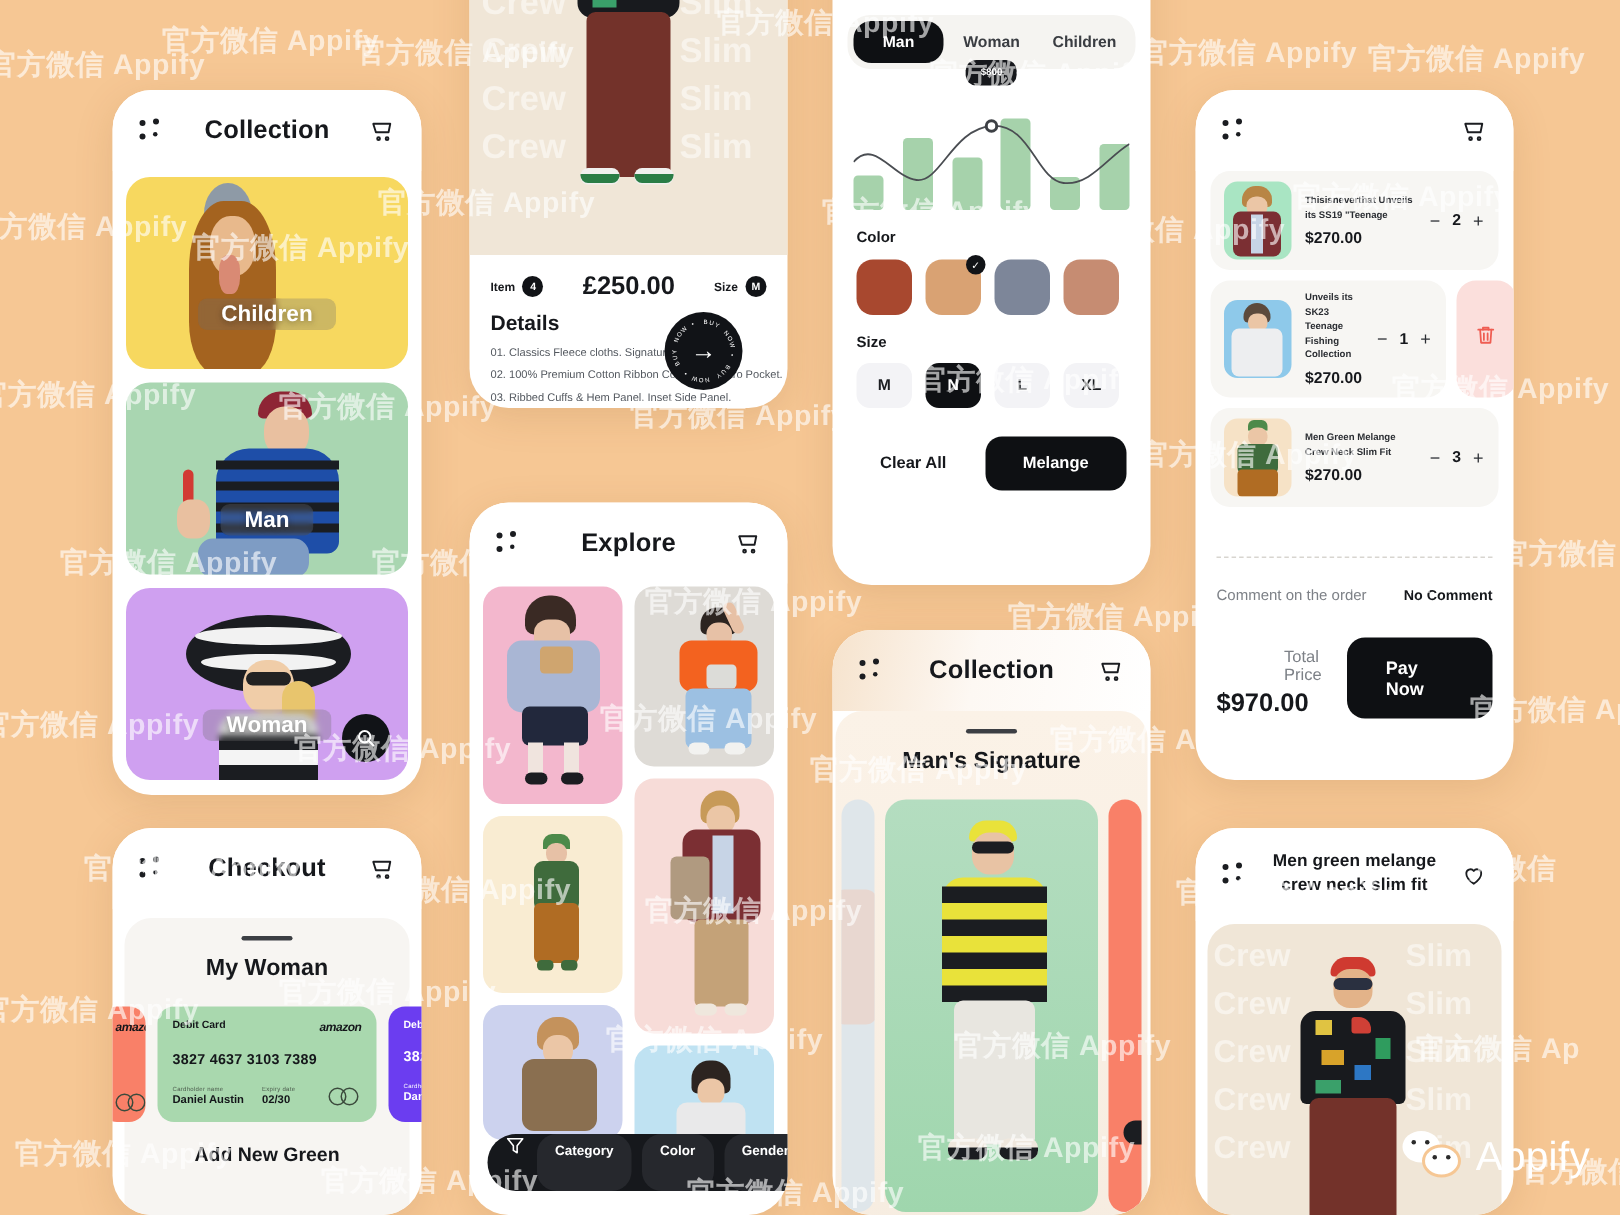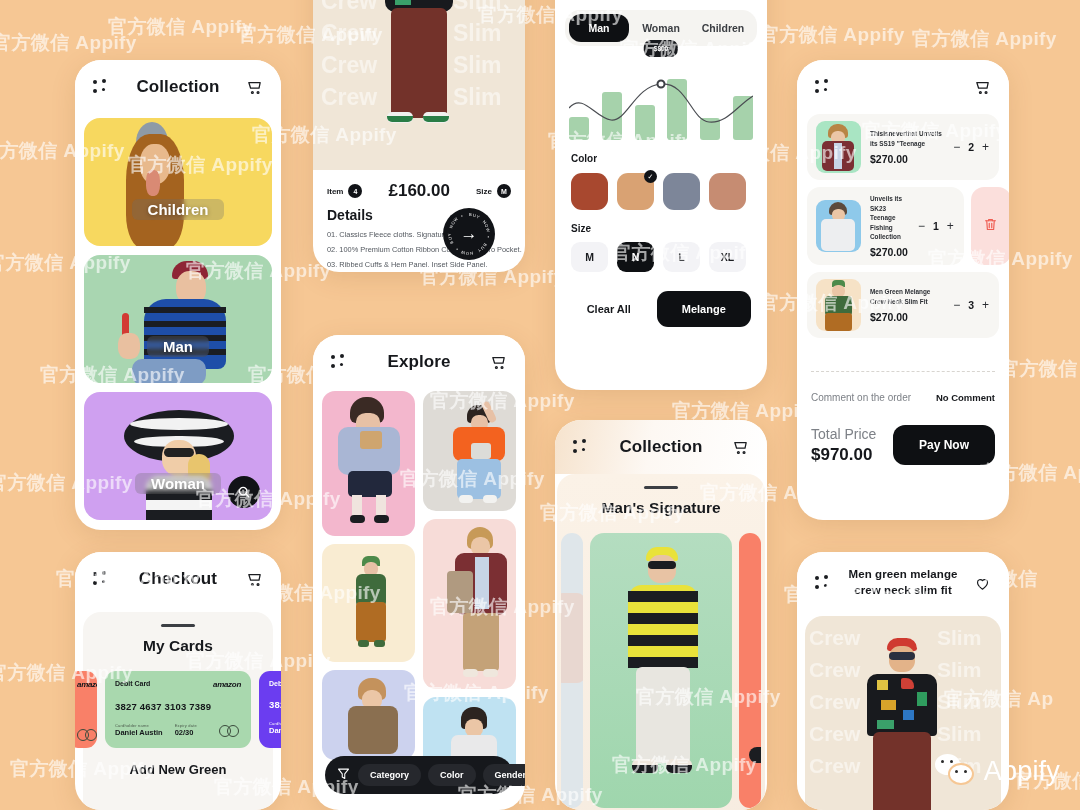--- a/index.html
+++ b/index.html
@@ -141,21 +141,21 @@
     transform-origin: 0 0;
   }
 
   
   #p-explore { left: 313px; top: 335px; width: 212px; height: 475px; }
   .grid2 { padding: 2px 9px 0; display: flex; gap: 8px; }
   .gcol { flex: 1; display: flex; flex-direction: column; gap: 8px; }
   .gitem { border-radius: 13px; overflow: hidden; position: relative; }
   .filter-bar {
     position: absolute; left: 12px; right: 12px; bottom: 16px; height: 38px;
-    background: #16181c; border-radius: 19px; display: flex; align-items: center;
+    background: #16181c; border-radius: 19px; display: flex; 
     gap: 7px; padding: 0 11px; z-index: 8;
   }
   .fchip { background: #26282d; color: #fff; font-size: 9px; font-weight: 600;
            padding: 6px 12px; border-radius: 13px; white-space: nowrap; }
 
   
   #p-filter { left: 555px; top: -40px; width: 212px; height: 430px; border-radius: 0 0 26px 26px; }
   .seg {
     margin: 50px 10px 0; background: #f5f4f1; border-radius: 15px;
     display: flex; padding: 4px; gap: 2px;
@@ -223,21 +223,21 @@
   .qty .q-num { font-size: 10.5px; font-weight: 700; color: #16181c; }
   .del-btn {
     flex: 0 0 40px; background: #fbdfdc; border-radius: 13px;
     display: flex; align-items: center; justify-content: center;
   }
   .dashed { border-top: 1px dashed #d8d5d0; margin: 26px 14px 0; }
   .comment-row { display: flex; justify-content: space-between; align-items: center; padding: 20px 14px 0; }
   .c-left { font-size: 10px; color: #7d8187; }
   .c-right { font-size: 9.5px; font-weight: 700; color: #16181c; }
   .total-row { display: flex; justify-content: space-between; align-items: flex-end; padding: 22px 14px 0; }
-  .t-lbl { font-size: 14px; color: #7d8187; }
+  .t-lbl { font-size: 11px; color: #7d8187; margin-left: 45px; }
   .t-val { font-size: 17px; font-weight: 700; color: #16181c; margin-top: 3px; }
   .pay-btn {
     background: #0e1013; color: #fff; font-size: 12px; font-weight: 600;
     padding: 13px 26px; border-radius: 12px;
   }
 
   
   #p-detail { left: 797px; top: 552px; width: 212px; height: 258px; }
   .detail-photo { margin: 2px 8px 0; height: 100%; border-radius: 18px 18px 0 0; background: #f0e6d7; position: relative; overflow: hidden; }
 
@@ -340,21 +340,21 @@
       <div class="cart-icon">
         <svg width="17" height="17" viewBox="0 0 24 24" fill="none" stroke="#1b1d21" stroke-width="1.8" stroke-linecap="round" stroke-linejoin="round">
             <path d="M4 5h16l-1.6 8H6.5z"></path>
             <circle cx="9" cy="19" r="1.3"></circle>
             <circle cx="17" cy="19" r="1.3"></circle>
           </svg>
       </div>
     </div>
     <div class="sheet">
       <div class="grabber"></div>
-      <div class="sheet-title">My Cards</div>
+      <div class="sheet-title">My Woman</div>
 
       <div class="cards-rail">
         <div class="pay-card peek-l">
           <div class="pc-top">
               <div class="pc-brand">amazon</div>
             </div>
           <div class="mc-rings" style="margin-top:40px">
               <span></span>
               <span></span>
             </div>
@@ -420,21 +420,21 @@
       <div class="fig" style="left:74px;top:164px;width:26px;height:6px;background:#2a7d46;border-radius:0 0 5px 5px;"></div>
       <div class="fig" style="left:110px;top:160px;width:26px;height:11px;background:#f0f0ee;border-radius:5px;"></div>
       <div class="fig" style="left:110px;top:164px;width:26px;height:6px;background:#2a7d46;border-radius:0 0 5px 5px;"></div>
     </div>
 
     <div class="meta-row">
       <div class="meta-chip">
         <span>Item</span>
         <span class="pill">4</span>
       </div>
-      <div class="price-big">£160.00</div>
+      <div class="price-big">£250.00</div>
       <div class="meta-chip">
         <span>Size</span>
         <span class="pill">M</span>
       </div>
     </div>
 
     <div class="det-title">Details</div>
     <ul class="det-list">
       <li>01. Classics Fleece cloths. Signature Hood-Stitch.</li>
       <li>02. 100% Premium Cotton Ribbon Cotton. Kangaro Pocket.</li>

